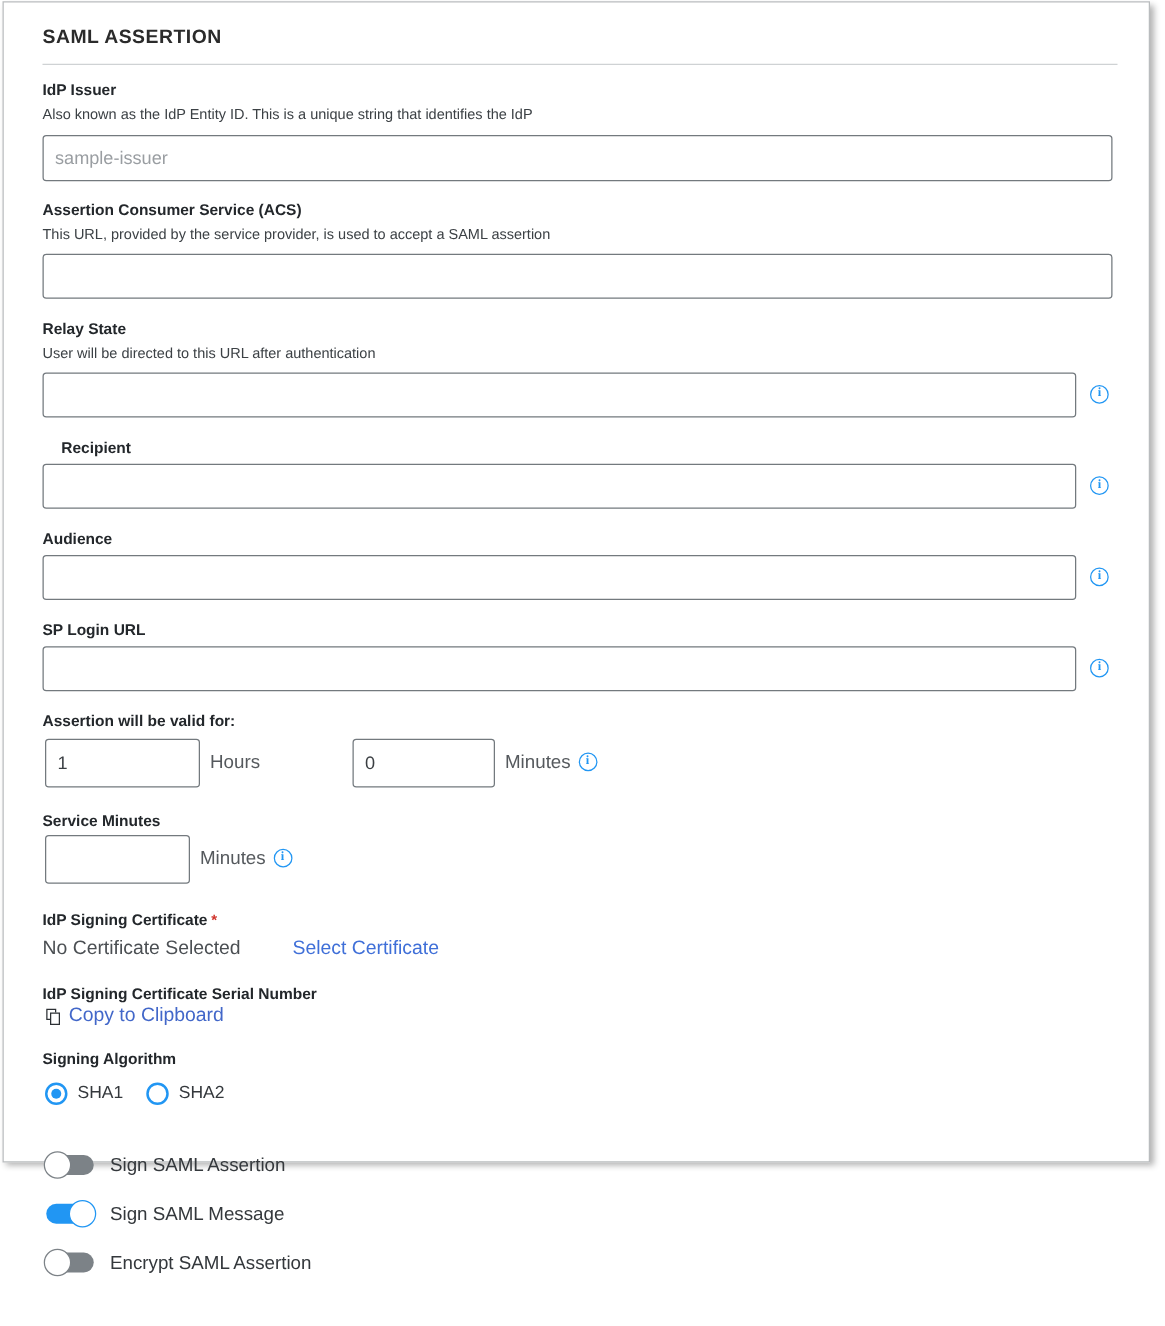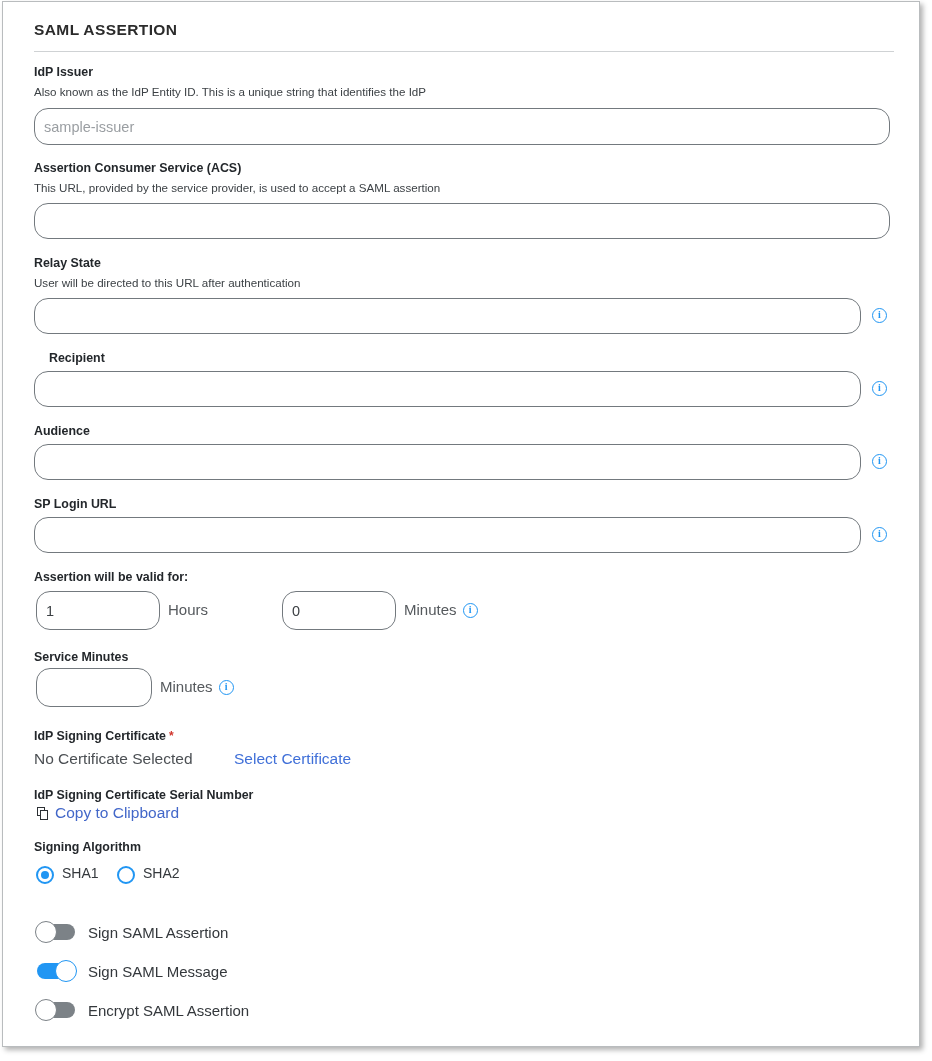--- a/index.html
+++ b/index.html
@@ -11,21 +11,21 @@
     width: 932px;
     height: 1061px;
     font-family: "Liberation Sans", sans-serif;
     overflow: hidden;
   }
   .page-card {
     position: absolute;
     left: 2px;
     top: 1px;
     width: 918px;
-    height: 1046px;
+    height: 929px;
     background: #ffffff;
     border: 1px solid #b9bcbe;
     box-sizing: border-box;
     box-shadow: 3px 3px 5px rgba(0,0,0,0.30);
   }
   .section-title {
     position: absolute;
     left: 31px;
     top: 19px;
     font-size: 15.5px;
@@ -59,21 +59,21 @@
     color: #d0342c;
     font-weight: bold;
     font-size: 12px;
     margin-left: 3px;
   }
 
   .txtinput {
     position: absolute;
     box-sizing: border-box;
     border: 1px solid #73797e;
-    border-radius: 14px;
+    border-radius: 3px;
     background: #ffffff;
     font-family: "Liberation Sans", sans-serif;
     font-size: 14.5px;
     color: #3b3f43;
     padding: 0 9px;
     outline: none;
   }
   .txtinput::placeholder {
     color: #9a9ea2;
     opacity: 1;

